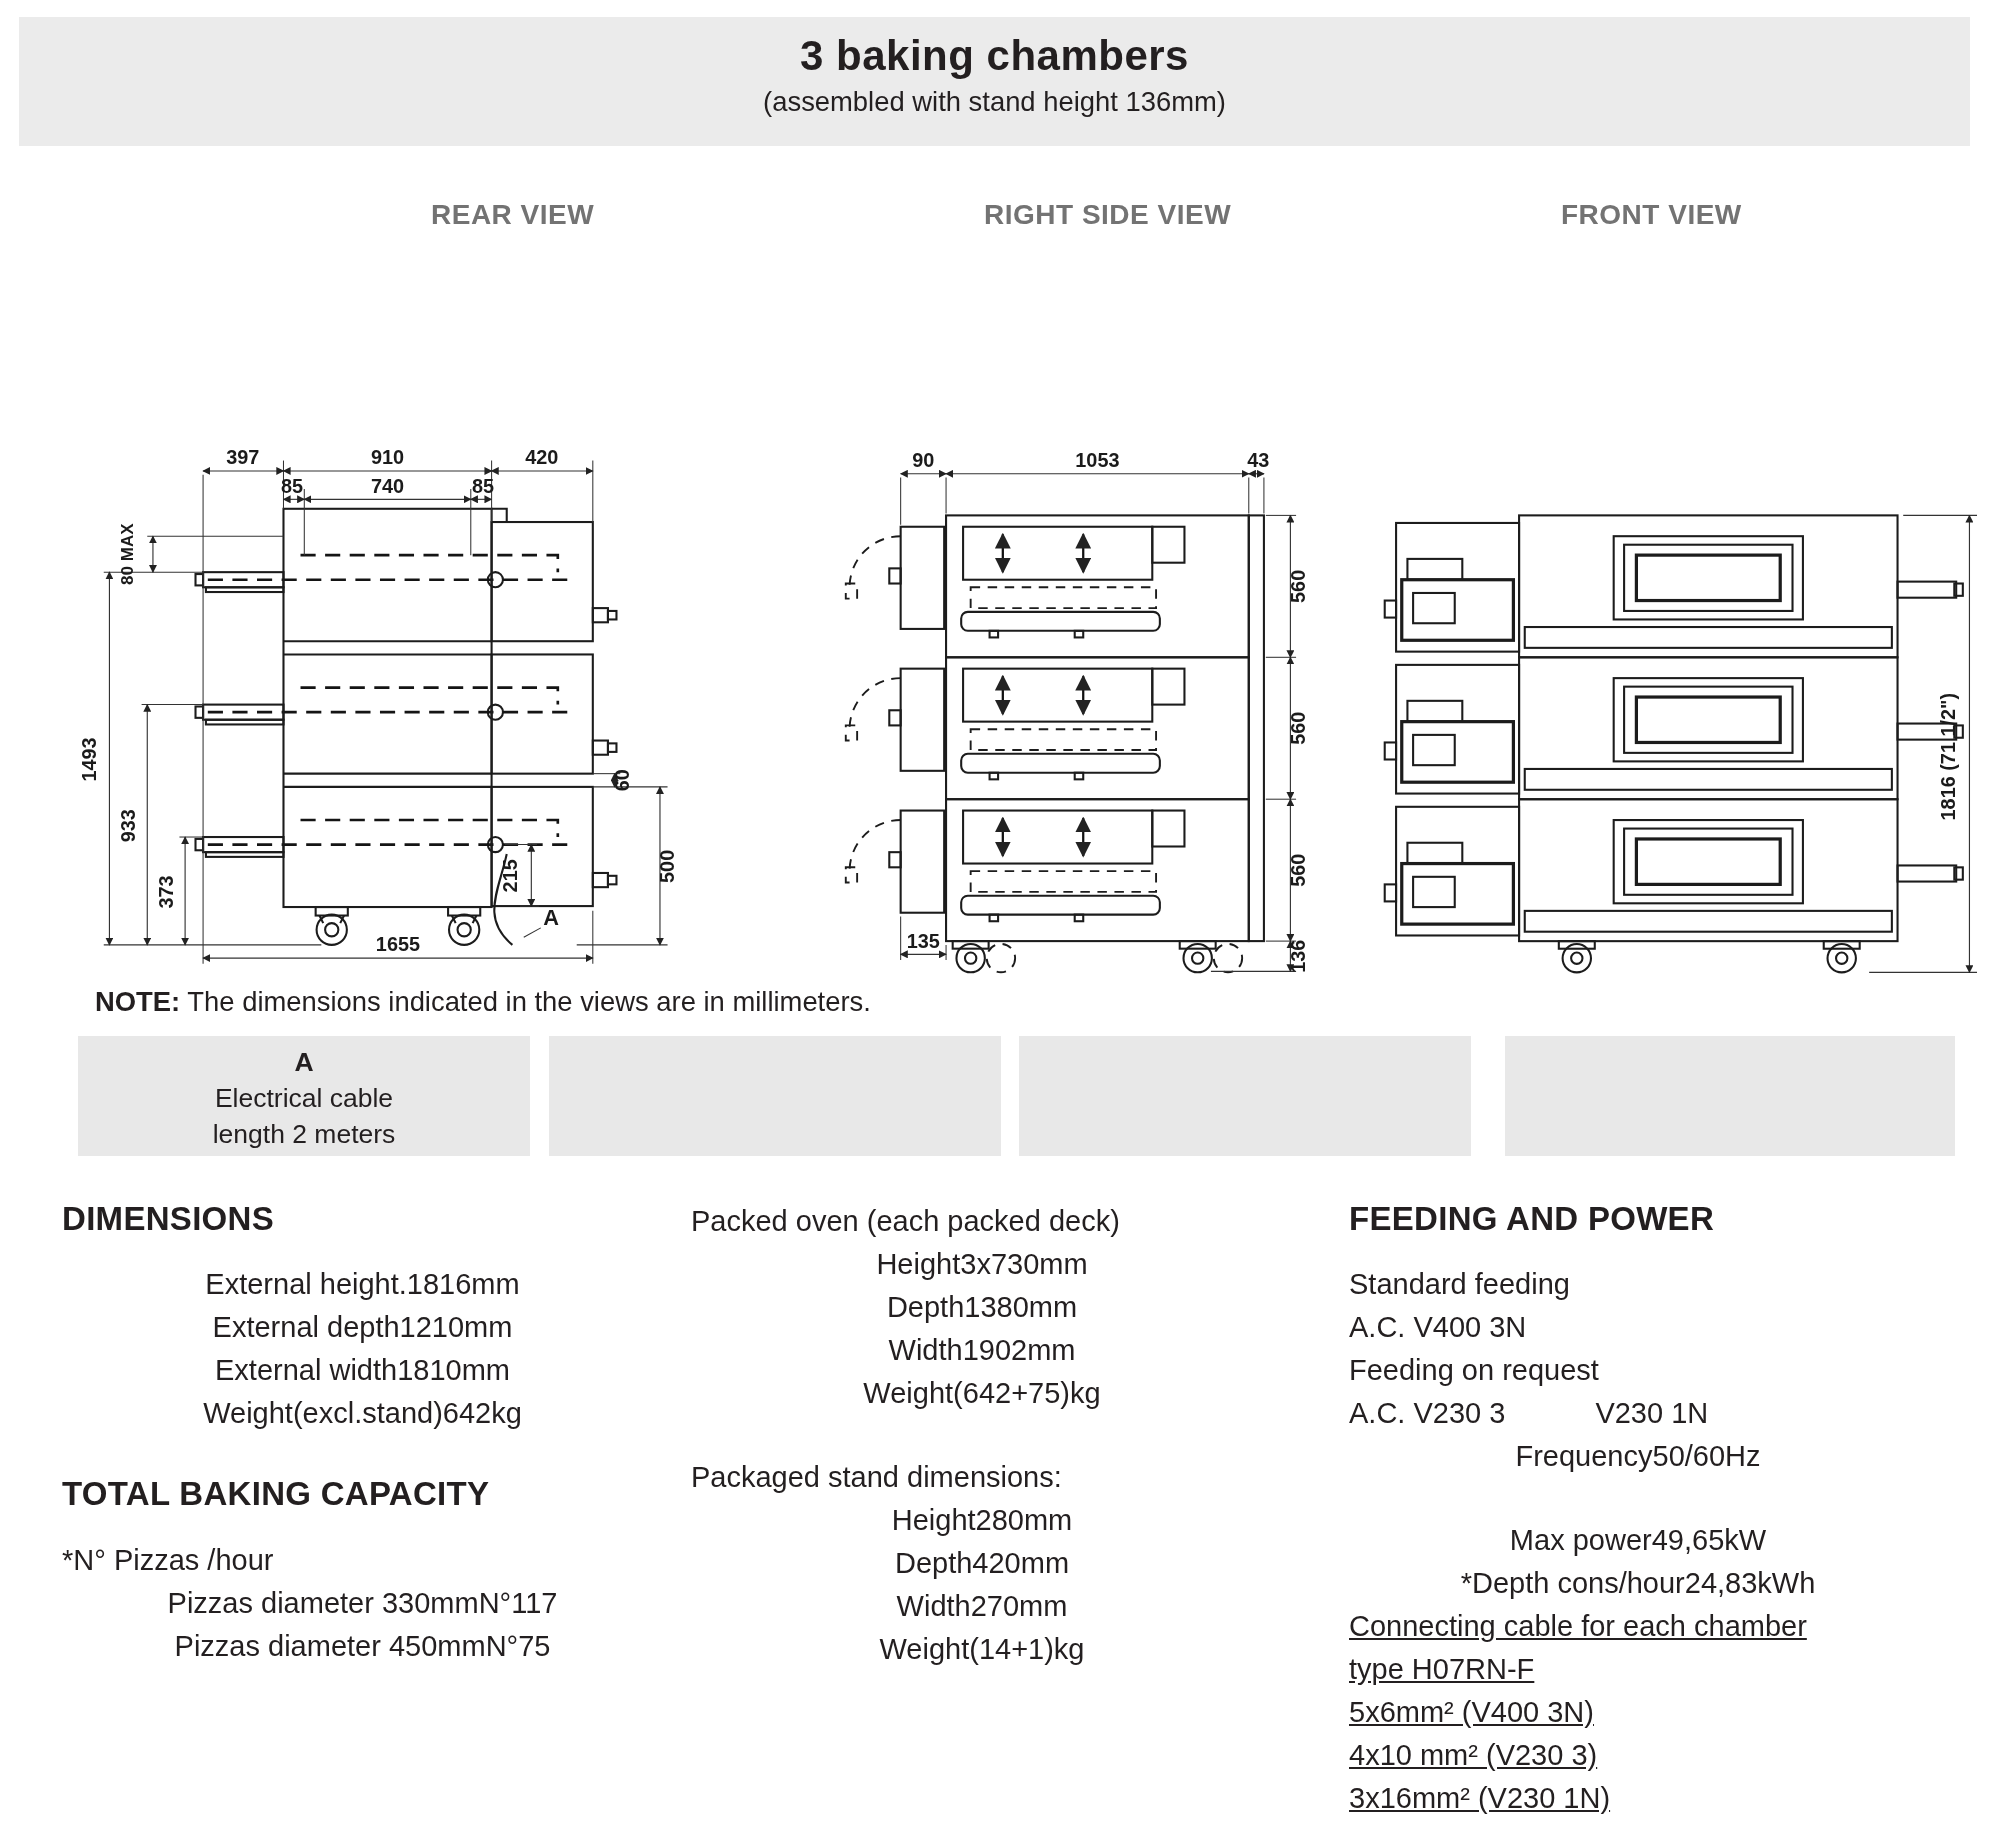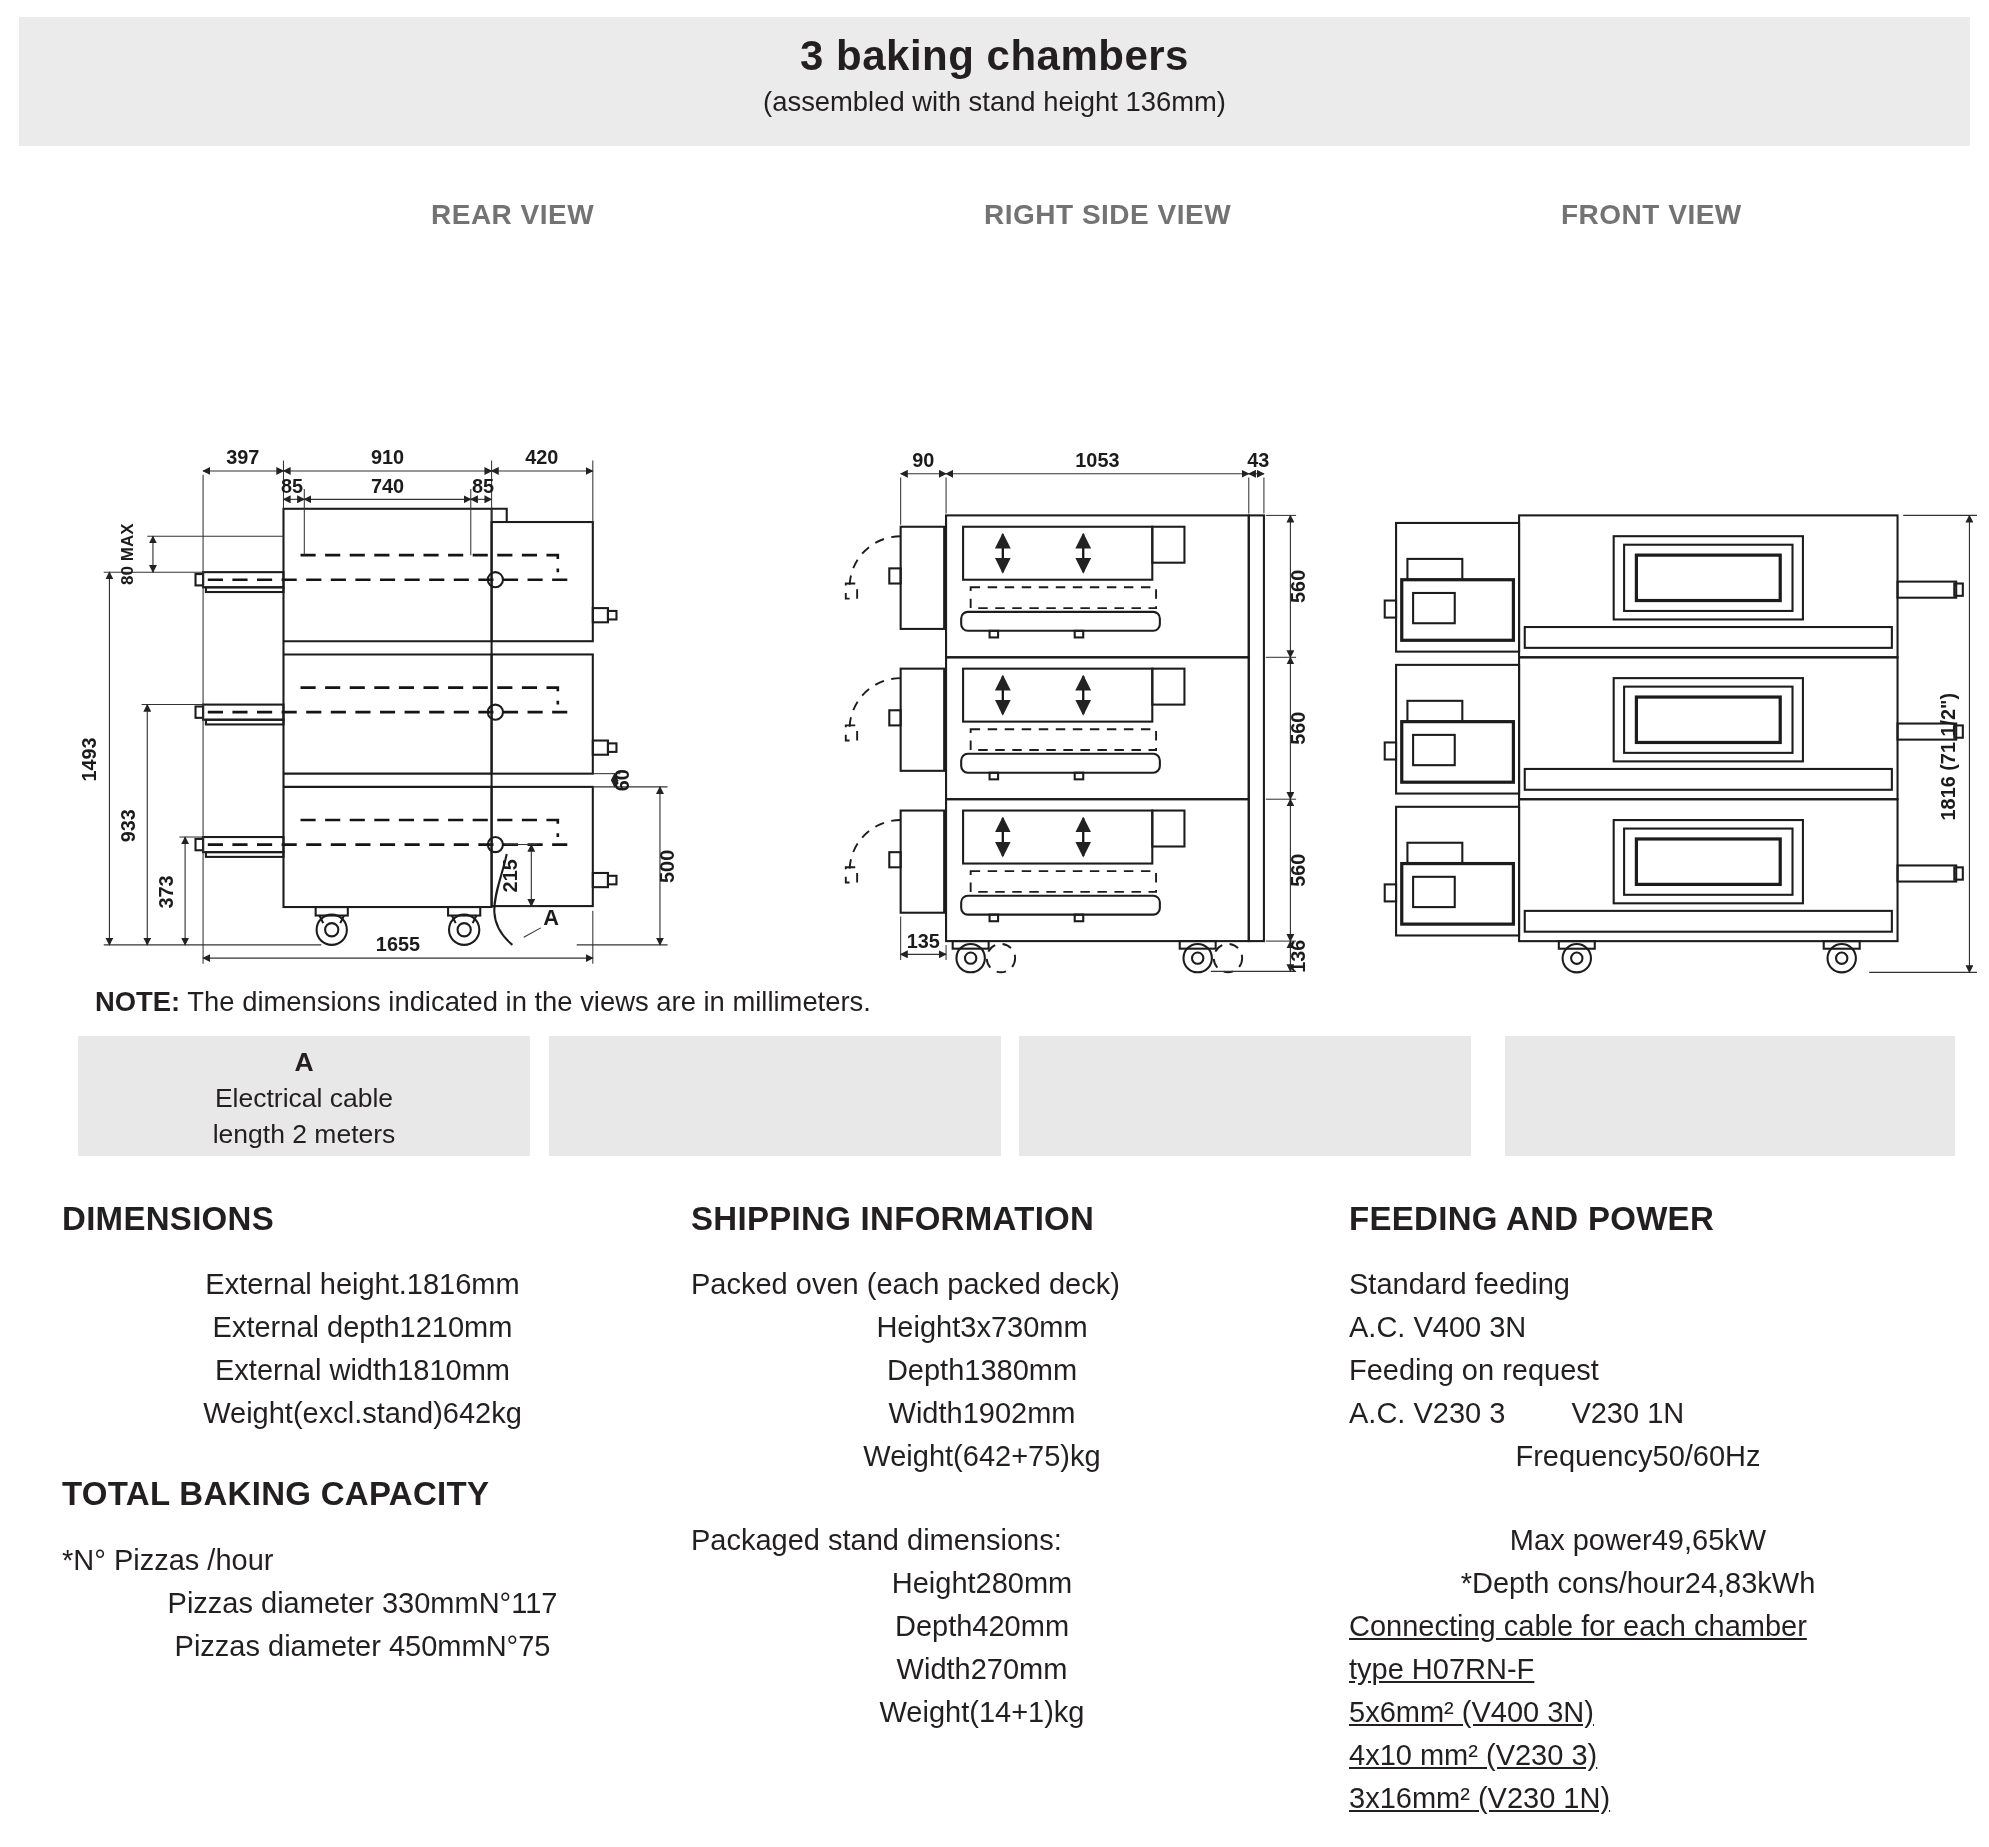--- a/index.html
+++ b/index.html
@@ -45,21 +45,21 @@
   
   .col{position:absolute;top:1200px;font-size:29px;}
   #col1{left:62px;width:601px;} #col2{left:691px;width:582px;} #col3{left:1349px;width:563px;}
   .h{font-size:33px;font-weight:bold;margin:0 0 24.6px 0;letter-spacing:0.3px;}
   .h2{font-size:33px;font-weight:bold;margin:40px 0 26.5px 0;letter-spacing:0.3px;}
   .kv{display:flex;justify-content:center;line-height:43px;}
   .ln{line-height:43px;}
   .ind{padding-left:15px;}
   .gapline{height:41px;}
   .center{line-height:43px;text-decoration:underline;}
-  .pair{display:flex;gap:66px;line-height:43px;text-align:right;}
+  .pair{display:flex;gap:90px;line-height:43px;text-align:right;}
 </style>
 </head>
 <body>
 
 <div class="page">
 
   <div class="header">
     <div class="t">3 baking chambers</div>
     <div class="s">(assembled with stand height 136mm)</div>
   </div>
@@ -305,21 +305,20 @@
       <span>Pizzas diameter 330mm</span>
       <span>N°117</span>
     </div>
     <div class="kv">
       <span>Pizzas diameter 450mm</span>
       <span>N°75</span>
     </div>
   </div>
 
   <div class="col" id="col2">
-    <div class="h">SHIPPING INFORMATION</div>
     <div class="ln">Packed oven (each packed deck)</div>
     <div class="kv">
       <span>Height</span>
       <span>3x730mm</span>
     </div>
     <div class="kv">
       <span>Depth</span>
       <span>1380mm</span>
     </div>
     <div class="kv">

